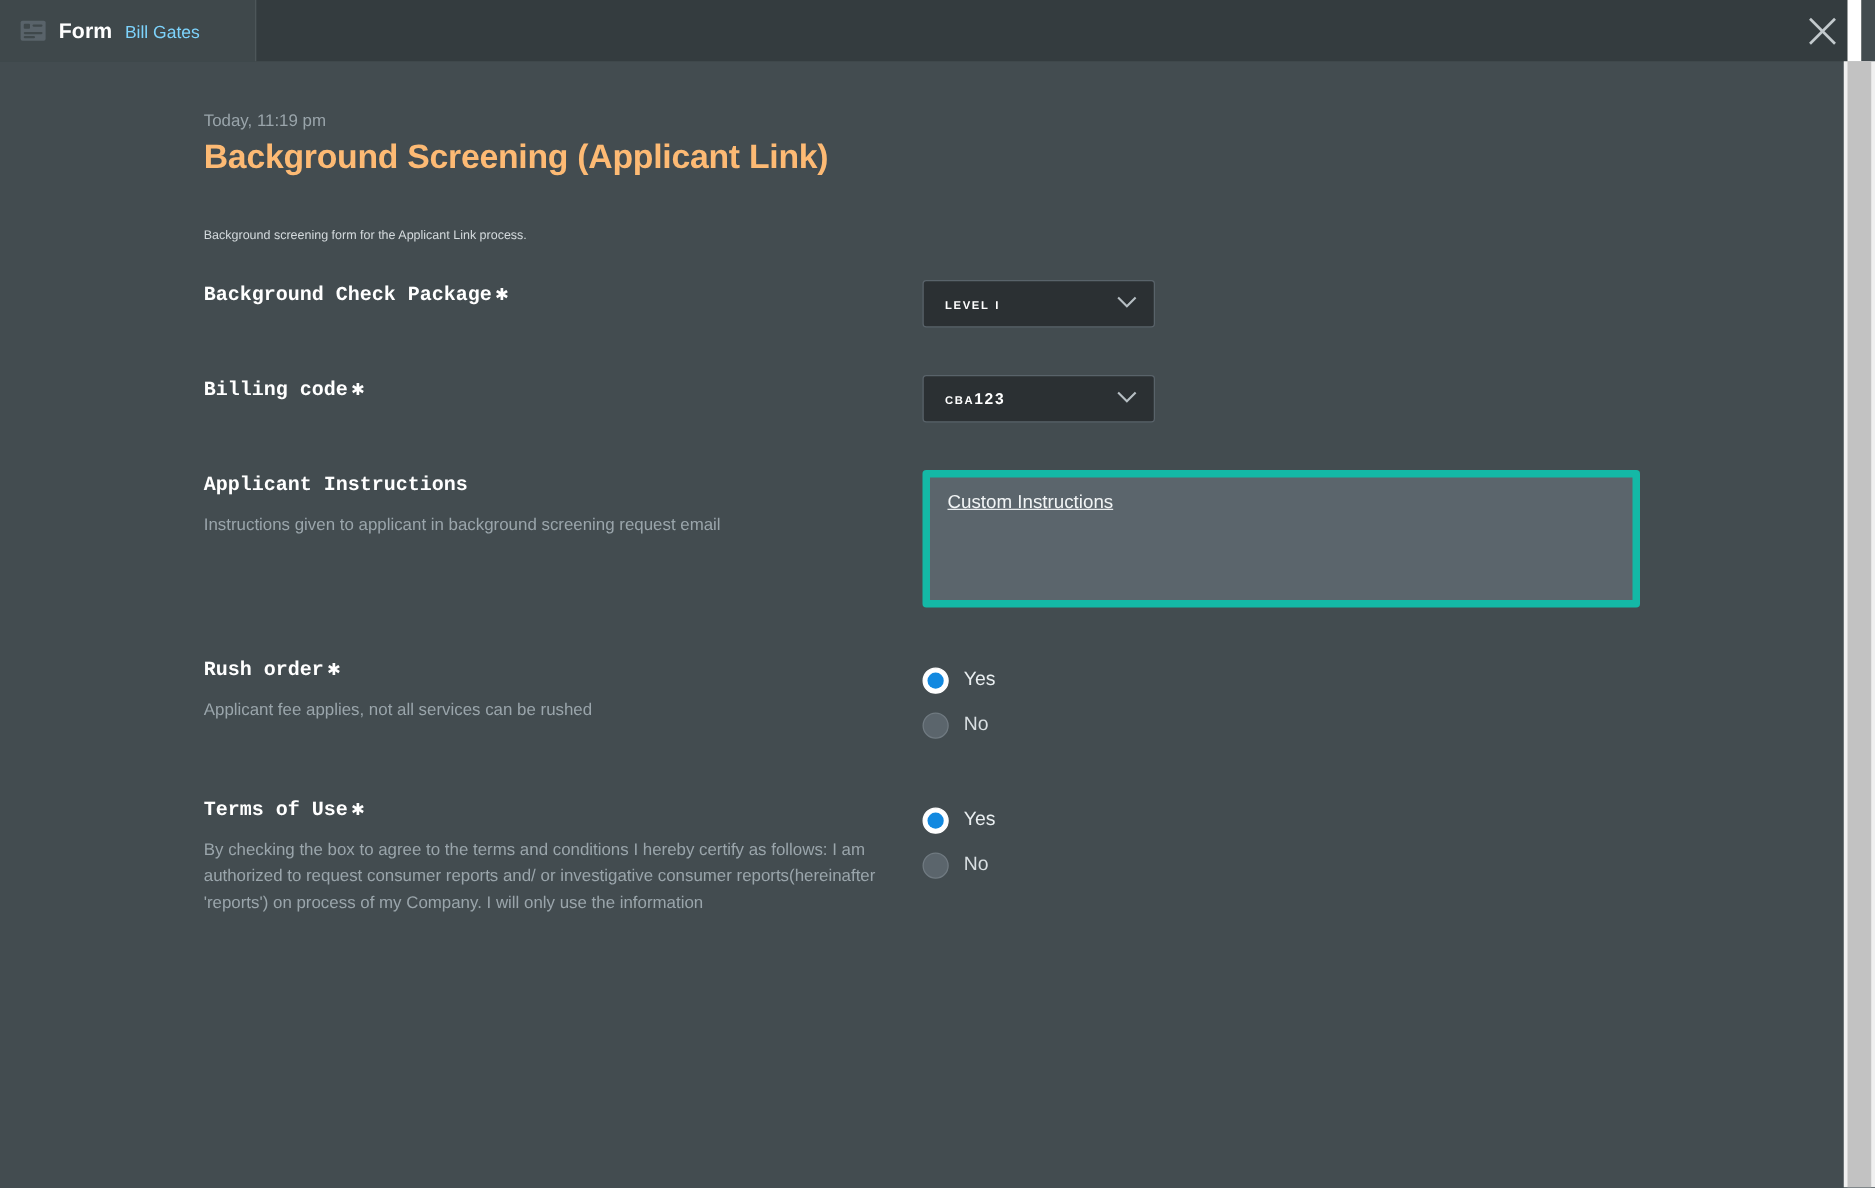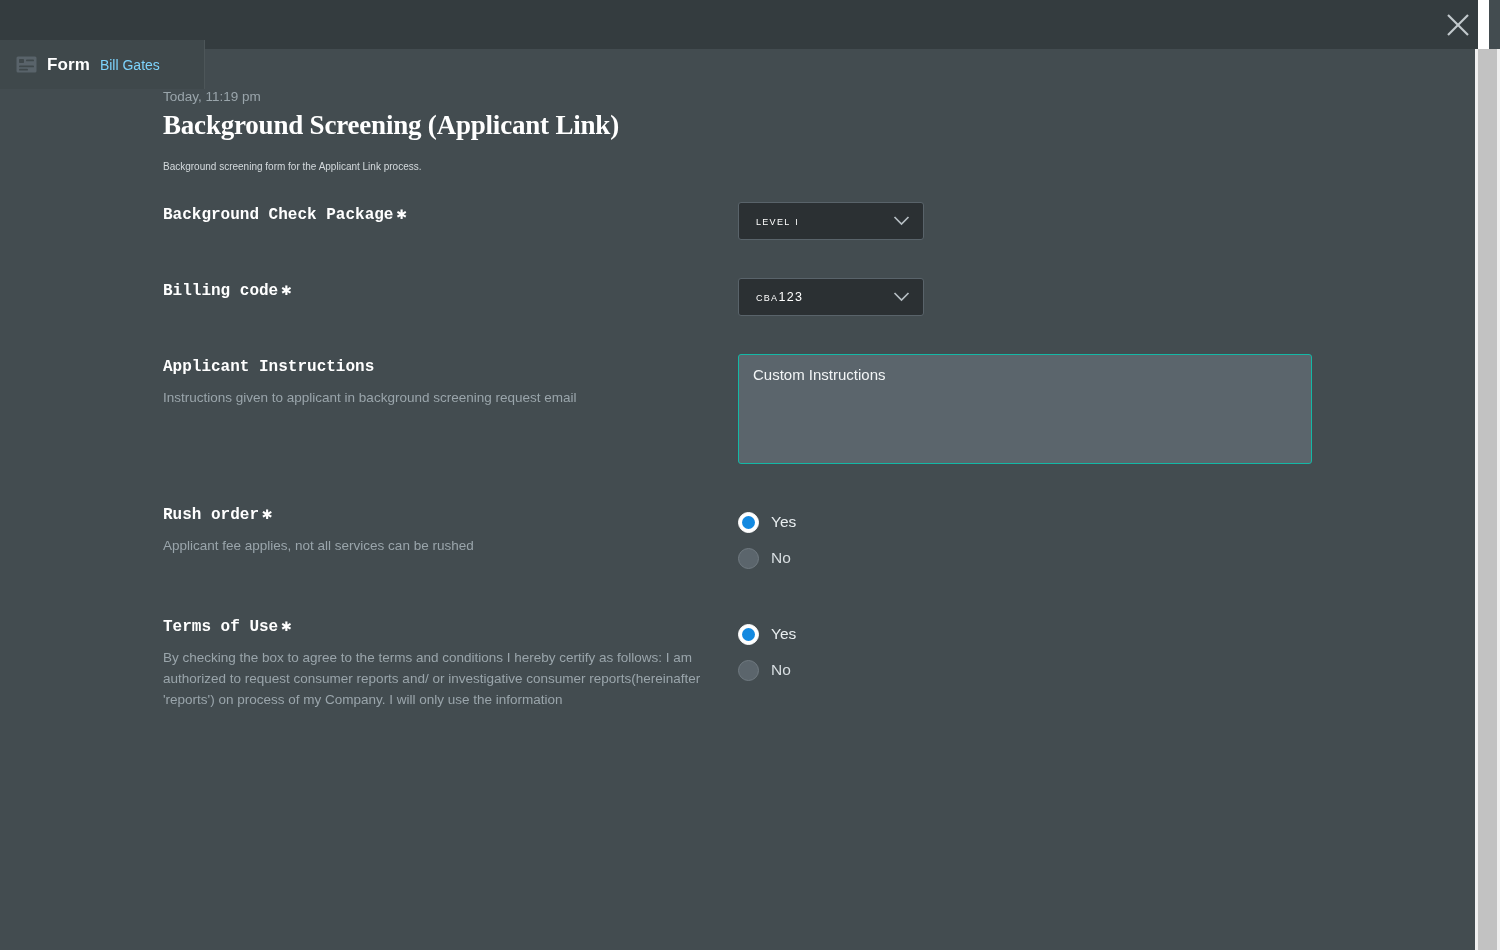--- a/index.html
+++ b/index.html
@@ -30,21 +30,20 @@
 
   .form-tab {
     width: 205px;
     height: 49px;
     background: #3f484b;
     display: flex;
     align-items: center;
     padding-left: 16px;
     gap: 10px;
     border-right: 1px solid #4d5659;
-    margin-top: 40px;
   }
 
   .tab-icon {
     width: 21px; height: 17px;
     flex: 0 0 auto;
     display: block;
   }
 
   .tab-title {
     font-size: 17px;
@@ -108,24 +107,23 @@
 
   .timestamp {
     font-size: 13.5px;
     color: #9aa5ab;
     margin-bottom: 6px;
   }
 
   .page-title {
     font-size: 27px;
     font-weight: bold;
-    color: #ffffff;
+    color: #fdba74;
     letter-spacing: -.2px;
-    margin-bottom: 20px;
-    font-family: Liberation Serif, serif;
+    margin-bottom: 42px;
   }
 
   .page-desc {
     font-size: 10px;
     color: #d4dadd;
     margin-bottom: 30px;
   }
 
   
   .field-row {
@@ -177,38 +175,39 @@
     border-radius: 3px;
     display: flex;
     align-items: center;
     justify-content: space-between;
     padding: 0 13px 0 17px;
     cursor: pointer;
   }
 
   .dropdown-value {
     font-size: 12.5px;
-    font-weight: normal;
+    font-weight: bold;
     color: #ffffff;
     font-variant: small-caps;
     text-transform: lowercase;
     letter-spacing: 1.3px;
   }
 
   .chev { display: block; }
 
   
   .textarea-box {
     width: 574px;
     height: 110px;
     background: #5b656c;
-    border: 1px solid #14b8a6;
+    border: 6px solid #14b8a6;
     border-radius: 3px;
     padding: 11px 14px;
     cursor: text;
+    text-decoration: underline;
   }
   .textarea-text {
     font-size: 15px;
     color: #f2f5f6;
   }
 
   
   .radio-group { padding-top: 2px; }
 
   .radio-item {

